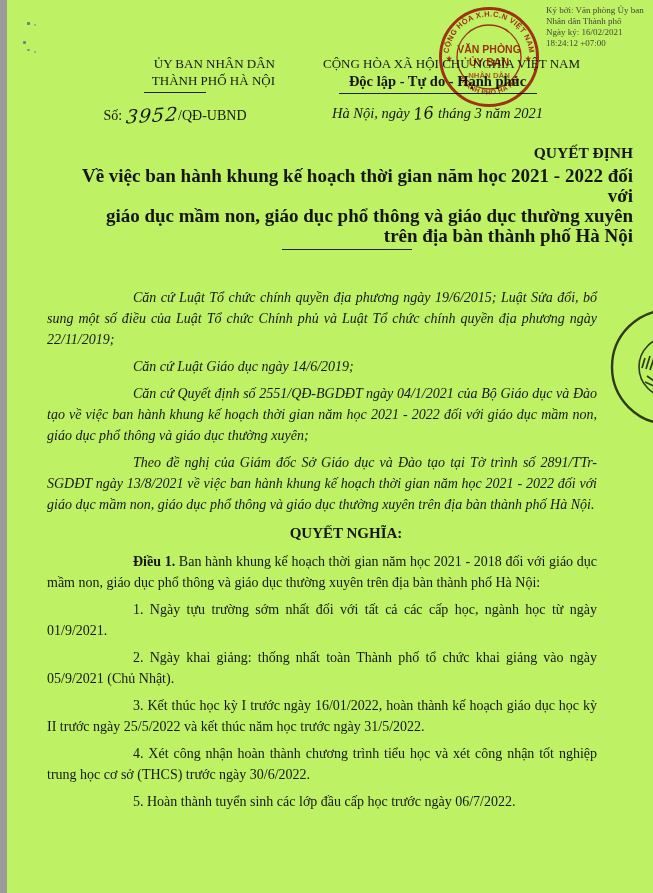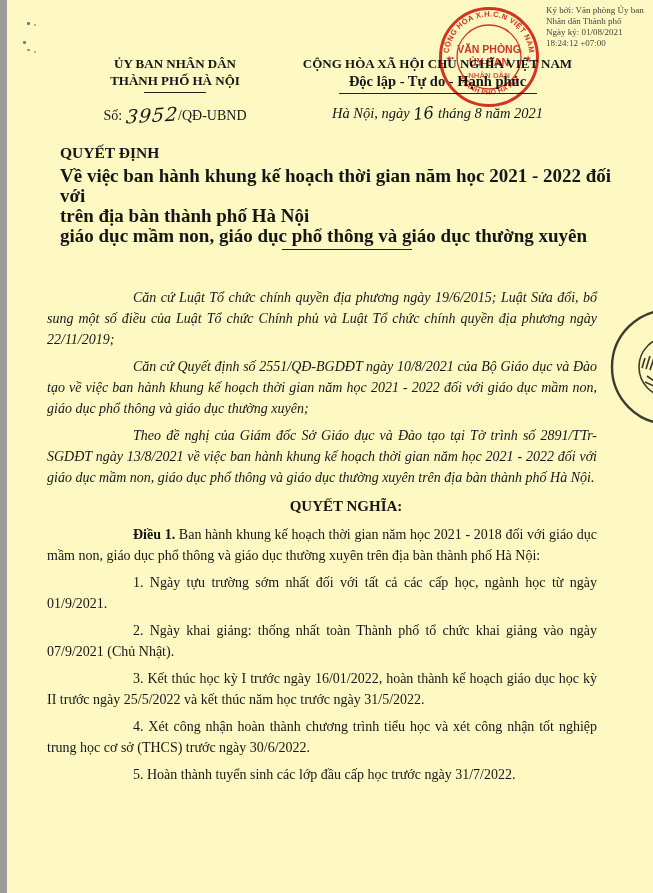--- a/index.html
+++ b/index.html
@@ -1,54 +1,54 @@
 <!DOCTYPE html>
 <html><head>
 <meta charset="utf-8">
 <style>
   html,body{margin:0;padding:0;background:#ffffff;}
   .page{
-    position:relative; width:653px; height:893px; background:#fef9c3;
+    position:relative; width:653px; height:893px; background:#bef264;
     overflow:hidden; font-family:"Liberation Serif", serif; color:#161616;
   }
   .edge-strip{position:absolute;left:0;top:0;width:7px;height:893px;background:#9b9b9b;}
   .speck{position:absolute;border-radius:1px;}
 
   
   .sig-block{
     position:absolute;left:546px;top:5px;width:106px;
     font-size:9px;line-height:11px;color:#45453c;
   }
 
   
   .red-stamp{position:absolute;left:437px;top:5px;opacity:.92;mix-blend-mode:multiply;}
   .side-stamp{position:absolute;left:585px;top:300px;opacity:.88;mix-blend-mode:multiply;}
 
   
   .hdr-left{position:absolute;left:75px;top:55px;width:200px;text-align:center;}
   .hdr-right{position:absolute;left:295px;top:55px;width:285px;text-align:center;}
-  .b13{font-weight:bold;font-size:13px;line-height:17px;}
+  .b13{font-weight:normal;font-size:13px;line-height:17px;text-align:right;}
   .b14{font-weight:bold;font-size:14.5px;line-height:18px;text-align:center;}
   .rule{border-top:1.4px solid #222;height:0;margin:3px auto 0;}
   .rule-left{width:62px;}
   .rule-right{width:198px;}
   .so-line{margin-top:11px;font-size:14px;white-space:nowrap;}
   .handwrite{
     display:inline-block;font-family:"DejaVu Serif",serif;font-style:italic;
     font-size:19px;letter-spacing:1px;transform:rotate(-3deg) skewX(-8deg);
     vertical-align:-2px;
   }
   .date-line{margin-top:10px;font-style:italic;font-size:14.5px;white-space:nowrap;}
   .handwrite-day{
     display:inline-block;font-family:"DejaVu Serif",serif;font-style:italic;
     font-size:16.5px;transform:rotate(-6deg);vertical-align:-1px;
   }
 
   
-  .title-block{position:absolute;left:60px;top:144px;width:573px;text-align:left;}
+  .title-block{position:absolute;left:60px;top:144px;width:573px;text-align:right;}
   .doc-type{font-weight:bold;font-size:15.5px;margin-bottom:4px;}
   .subtitle{font-weight:bold;font-size:19px;line-height:20px;}
   .rule-title{width:130px;margin-top:3px;}
   .authority{font-weight:bold;font-size:14.5px;margin-top:17px;}
 
   
   .body{position:absolute;left:47px;top:287px;width:562px;font-size:14px;line-height:21px;}
   .body p{margin:0 12px 6px 0;text-align:justify;text-indent:86px;}
   p.pre{font-style:italic;}
   p.decision{text-align:center;text-indent:0;font-weight:bold;font-size:15px;
@@ -64,38 +64,38 @@
 
   <div class="speck" style="left:27px;top:22px;width:3px;height:3px;background:#777;"></div>
   <div class="speck" style="left:34px;top:24px;width:2px;height:2px;background:#9a9a9a;"></div>
   <div class="speck" style="left:23px;top:41px;width:3px;height:3px;background:#7d7d7d;"></div>
   <div class="speck" style="left:27px;top:49px;width:3px;height:2px;background:#8a8a8a;"></div>
   <div class="speck" style="left:34px;top:51px;width:2px;height:2px;background:#9a9a9a;"></div>
 
   <div class="sig-block">
     <div>Ký bởi: Văn phòng Ủy ban</div>
     <div>Nhân dân Thành phố</div>
-    <div>Ngày ký: 01/08/2021</div>
+    <div>Ngày ký: 16/02/2021</div>
     <div>18:24:12 +07:00</div>
   </div>
 
   <div class="hdr-left">
     <div class="b13">ỦY BAN NHÂN DÂN</div>
     <div class="b13">THÀNH PHỐ HÀ NỘI</div>
     <div class="rule rule-left"></div>
     <div class="so-line"><span>Số:</span>
       <span class="handwrite">3952</span><span>/QĐ-UBND</span>
     </div>
   </div>
 
   <div class="hdr-right">
     <div class="b13">CỘNG HÒA XÃ HỘI CHỦ NGHĨA VIỆT NAM</div>
     <div class="b14">Độc lập - Tự do - Hạnh phúc</div>
     <div class="rule rule-right"></div>
-    <div class="date-line"><span>Hà Nội, ngày </span><span class="handwrite-day">16</span><span> tháng 8 năm 2021</span>
+    <div class="date-line"><span>Hà Nội, ngày </span><span class="handwrite-day">16</span><span> tháng 3 năm 2021</span>
     </div>
   </div>
 
   <svg class="red-stamp" width="104" height="104" viewBox="0 0 104 104">
     <defs>
       <path id="arcTop" d="M 11.5,52 A 40.5,40.5 0 1 1 92.5,52"></path>
       <path id="arcBot" d="M 14.5,52 A 37.5,37.5 0 0 0 89.5,52"></path>
     </defs>
     <g fill="none" stroke="#cf2318">
       <circle cx="52" cy="52" r="48.5" stroke-width="3"></circle>
@@ -122,31 +122,32 @@
       <path stroke-width="1.7" d="M60,58 l-3,10 M65,56 l-4,13 M70,55 l-5,15 M75,55 l-5,17 M62,76 l7,5 M60,82 l9,4 M68,88 l8,2"></path>
     </g>
     <text font-size="10.5" font-weight="bold" letter-spacing="2.6" fill="#222222" font-family="Liberation Sans, sans-serif">
       <textPath href="#arcSide" startOffset="5%">ỦY BAN NHÂN DÂN</textPath>
     </text>
   </svg>
 
   <div class="title-block">
     <div class="doc-type">QUYẾT ĐỊNH</div>
     <div class="subtitle">Về việc ban hành khung kế hoạch thời gian năm học 2021 - 2022 đối với</div>
+    <div class="subtitle">giáo dục mầm non, giáo dục phổ thông và giáo dục thường xuyên</div>
     <div class="subtitle">trên địa bàn thành phố Hà Nội</div>
-    <div class="subtitle">giáo dục mầm non, giáo dục phổ thông và giáo dục thường xuyên</div>
     <div class="rule rule-title"></div>
   </div>
 
   <div class="body">
     <p class="pre">Căn cứ Luật Tổ chức chính quyền địa phương ngày 19/6/2015; Luật Sửa đổi, bổ sung một số điều của Luật Tổ chức Chính phủ và Luật Tổ chức chính quyền địa phương ngày 22/11/2019;</p>
-    <p class="pre">Căn cứ Quyết định số 2551/QĐ-BGDĐT ngày 10/8/2021 của Bộ Giáo dục và Đào tạo về việc ban hành khung kế hoạch thời gian năm học 2021 - 2022 đối với giáo dục mầm non, giáo dục phổ thông và giáo dục thường xuyên;</p>
+    <p class="pre">Căn cứ Luật Giáo dục ngày 14/6/2019;</p>
+    <p class="pre">Căn cứ Quyết định số 2551/QĐ-BGDĐT ngày 04/1/2021 của Bộ Giáo dục và Đào tạo về việc ban hành khung kế hoạch thời gian năm học 2021 - 2022 đối với giáo dục mầm non, giáo dục phổ thông và giáo dục thường xuyên;</p>
     <p class="pre">Theo đề nghị của Giám đốc Sở Giáo dục và Đào tạo tại Tờ trình số 2891/TTr-SGDĐT ngày 13/8/2021 về việc ban hành khung kế hoạch thời gian năm học 2021 - 2022 đối với giáo dục mầm non, giáo dục phổ thông và giáo dục thường xuyên trên địa bàn thành phố Hà Nội.</p>
     <p class="decision">QUYẾT NGHĨA:</p>
     <p><span class="art-label">Điều 1.</span><span> Ban hành khung kế hoạch thời gian năm học 2021 - 2018 đối với giáo dục mầm non, giáo dục phổ thông và giáo dục thường xuyên trên địa bàn thành phố Hà Nội:</span></p>
     <p>1. Ngày tựu trường sớm nhất đối với tất cả các cấp học, ngành học từ ngày 01/9/2021.</p>
-    <p>2. Ngày khai giảng: thống nhất toàn Thành phố tổ chức khai giảng vào ngày 07/9/2021 (Chủ Nhật).</p>
+    <p>2. Ngày khai giảng: thống nhất toàn Thành phố tổ chức khai giảng vào ngày 05/9/2021 (Chủ Nhật).</p>
     <p>3. Kết thúc học kỳ I trước ngày 16/01/2022, hoàn thành kế hoạch giáo dục học kỳ II trước ngày 25/5/2022 và kết thúc năm học trước ngày 31/5/2022.</p>
     <p>4. Xét công nhận hoàn thành chương trình tiểu học và xét công nhận tốt nghiệp trung học cơ sở (THCS) trước ngày 30/6/2022.</p>
-    <p>5. Hoàn thành tuyển sinh các lớp đầu cấp học trước ngày 31/7/2022.</p>
+    <p>5. Hoàn thành tuyển sinh các lớp đầu cấp học trước ngày 06/7/2022.</p>
   </div>
 
 </div>
 
 </body></html>

